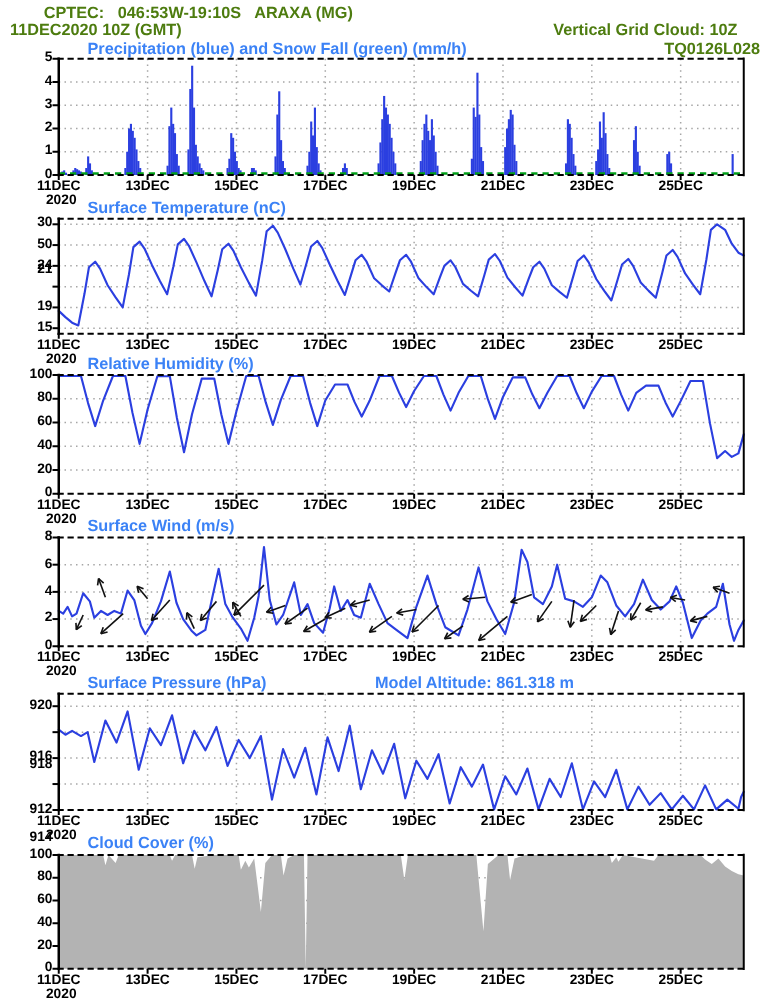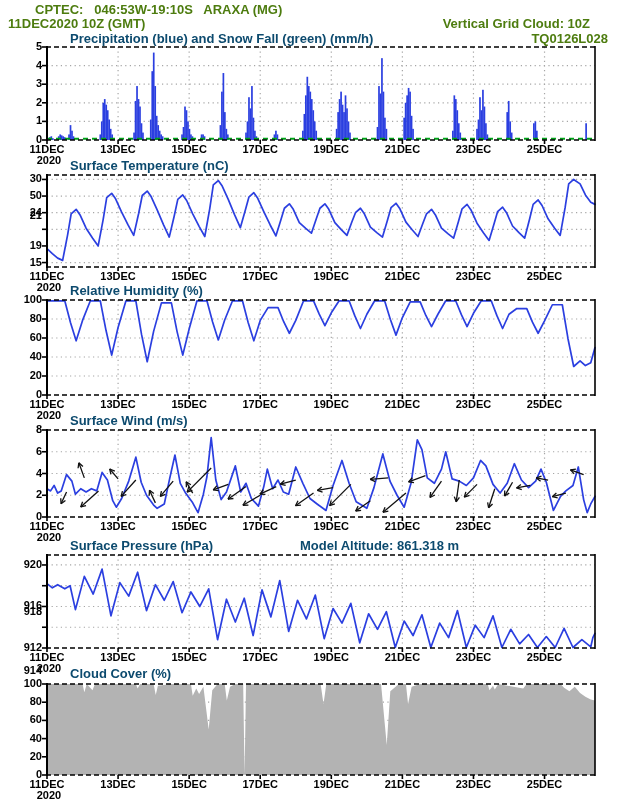--- a/index.html
+++ b/index.html
@@ -1,20 +1,20 @@
 <!DOCTYPE html>
 <html><head>
 <meta charset="utf-8">
 <style>
   html,body{margin:0;padding:0;background:#ffffff;}
   #page{position:relative;width:618px;height:800px;background:#ffffff;overflow:hidden;
         font-family:"Liberation Sans",sans-serif;}
   .hline{position:absolute;font:bold 13px "Liberation Sans",sans-serif;white-space:pre;}
   .orange{color:#4d7c0f;}
-  .chart-title{position:absolute;font:bold 13px "Liberation Sans",sans-serif;color:#0c4a6e;white-space:pre;}
+  .chart-title{position:absolute;font:bold 13px "Liberation Sans",sans-serif;color:#3b82f6;white-space:pre;}
   .rt{text-align:right;}
   svg.layer{position:absolute;left:0;top:0;pointer-events:none;}
   .ylab{position:absolute;width:38px;text-align:right;font:bold 11px "Liberation Sans",sans-serif;color:#000;}
   .xlab{position:absolute;width:48px;text-align:center;font:bold 11px "Liberation Sans",sans-serif;color:#000;white-space:nowrap;}
 </style>
 </head>
 <body>
 
 <div id="page">
 

